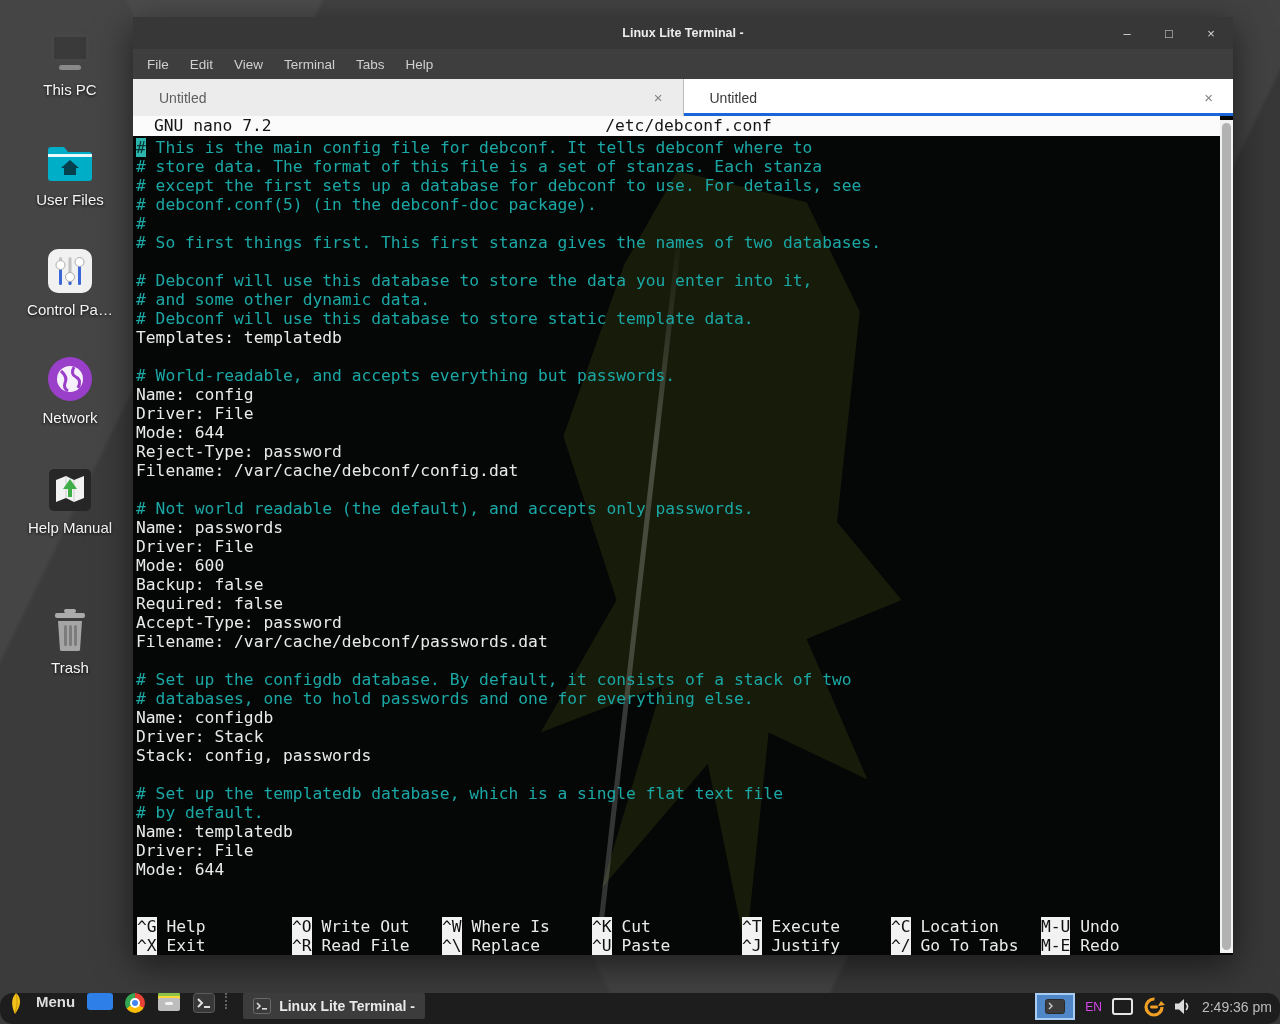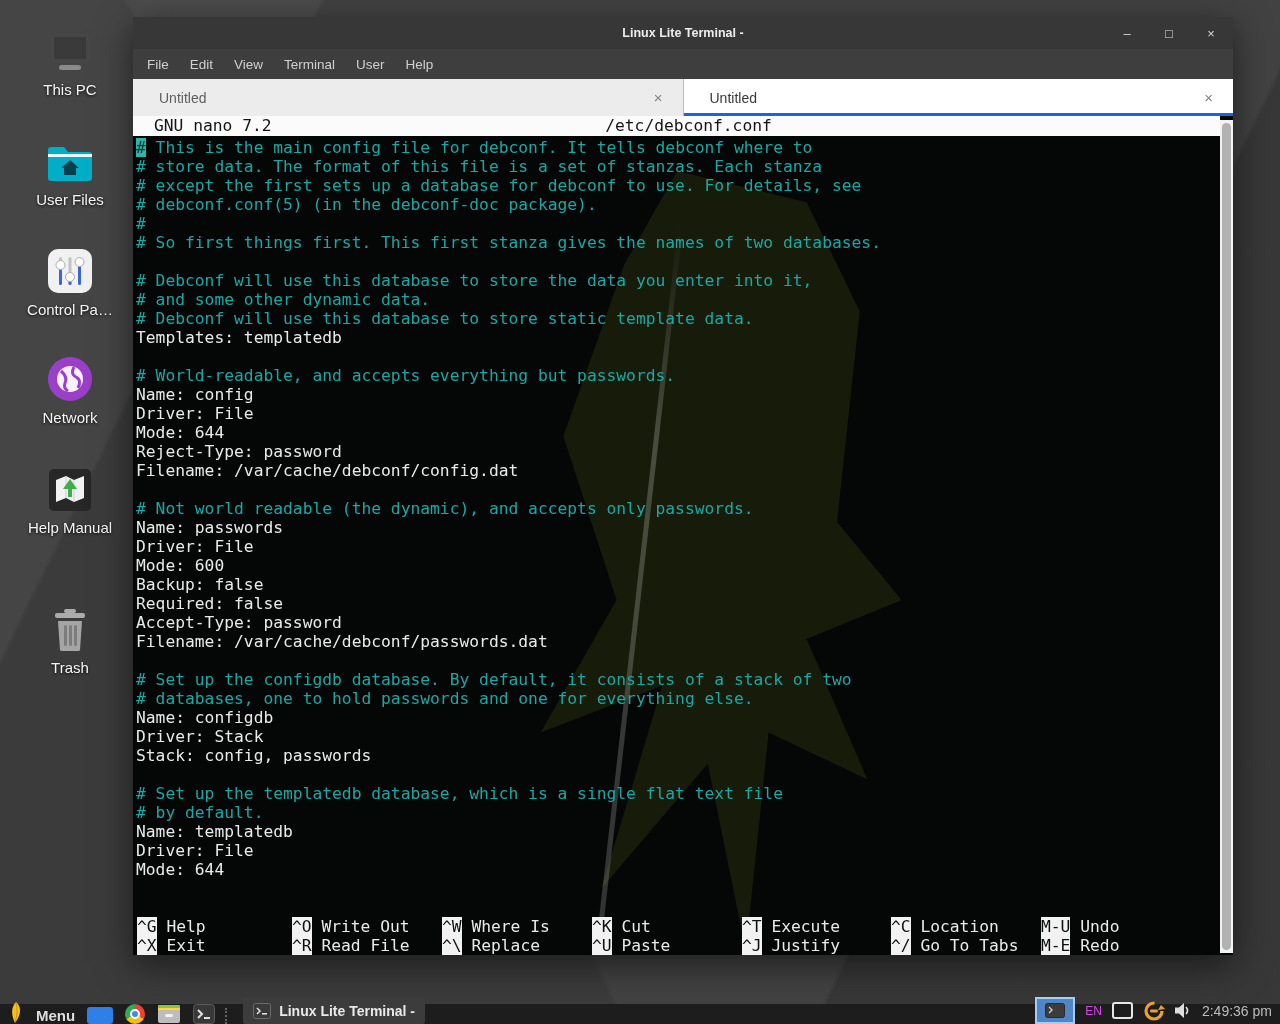--- a/index.html
+++ b/index.html
@@ -48,22 +48,22 @@
   .tline.comment{color:#1ba8a5;}
   .cur{background:#2cb5ac;color:#06312e;}
   .nano-shortcuts{position:absolute;left:3px;right:16px;bottom:0;height:38px;}
   .scol{position:absolute;top:0;}
   .srow{height:19px;white-space:pre;}
   .skey{background:#f2f2f2;color:#101010;}
   .slabel{color:#eaeaea;}
   .scrollbar{position:absolute;right:0;top:4px;bottom:2px;width:13px;background:#f2f2f2;}
   .sthumb{position:absolute;left:2px;right:2px;top:3px;bottom:3px;background:#b2b2b2;border-radius:5px;cursor:pointer;}
   
-  .taskbar{position:absolute;left:0;bottom:0;width:100%;height:20px;background:#1d1d1d;
-    display:flex;align-items:flex-end;padding:0 8px;box-sizing:border-box;gap:12px;}
+  .taskbar{position:absolute;left:0;bottom:0;width:100%;height:31px;background:#1d1d1d;
+    display:flex;align-items:flex-start;padding:0 8px;box-sizing:border-box;gap:12px;border-radius:13px;}
   .menu-label{font-weight:bold;font-size:15px;color:#dedede;cursor:pointer;}
   .tb-ic{display:flex;align-items:center;cursor:pointer;}
   .showdesk{width:26px;height:17px;background:#2f7fe8;border-radius:3px;}
   .chrome{width:20px;height:20px;border-radius:50%;
     background:conic-gradient(#ea4335 0 33%,#fbbc05 0 66%,#34a853 0 100%);position:relative;}
   .chrome::after{content:'';position:absolute;left:5px;top:5px;width:10px;height:10px;border-radius:50%;
     background:#4285f4;border:2px solid #fff;box-sizing:border-box;}
   .separator{width:6px;height:16px;border-left:2px dotted #636363;margin:0 -2px;cursor:grab;}
   .task-button{display:flex;align-items:center;gap:8px;background:#3c3c3c;height:26px;padding:0 10px;
     border-radius:2px;cursor:pointer;}
@@ -161,21 +161,21 @@
         <span class="win-btn">–</span>
         <span class="win-btn">□</span>
         <span class="win-btn">×</span>
       </span>
     </div>
     <div class="menubar" id="menubar">
         <span class="menu-item">File</span>
         <span class="menu-item">Edit</span>
         <span class="menu-item">View</span>
         <span class="menu-item">Terminal</span>
-        <span class="menu-item">User</span>
+        <span class="menu-item">Tabs</span>
         <span class="menu-item">Help</span>
       </div>
     <div class="tabbar">
       <div class="tab inactive">
         <span class="tlabel">Untitled</span>
         <span class="tclose">×</span>
       </div>
       <div class="tab active">
         <span class="tlabel">Untitled</span>
         <span class="tclose">×</span>
@@ -201,21 +201,21 @@
           <div class="tline comment"># Debconf will use this database to store static template data.</div>
           <div class="tline">Templates: templatedb</div>
           <div class="tline"></div>
           <div class="tline comment"># World-readable, and accepts everything but passwords.</div>
           <div class="tline">Name: config</div>
           <div class="tline">Driver: File</div>
           <div class="tline">Mode: 644</div>
           <div class="tline">Reject-Type: password</div>
           <div class="tline">Filename: /var/cache/debconf/config.dat</div>
           <div class="tline"></div>
-          <div class="tline comment"># Not world readable (the dynamic), and accepts only passwords.</div>
+          <div class="tline comment"># Not world readable (the default), and accepts only passwords.</div>
           <div class="tline">Name: passwords</div>
           <div class="tline">Driver: File</div>
           <div class="tline">Mode: 600</div>
           <div class="tline">Backup: false</div>
           <div class="tline">Required: false</div>
           <div class="tline">Accept-Type: password</div>
           <div class="tline">Filename: /var/cache/debconf/passwords.dat</div>
           <div class="tline"></div>
           <div class="tline comment"># Set up the configdb database. By default, it consists of a stack of two</div>
           <div class="tline comment"># databases, one to hold passwords and one for everything else.</div>

